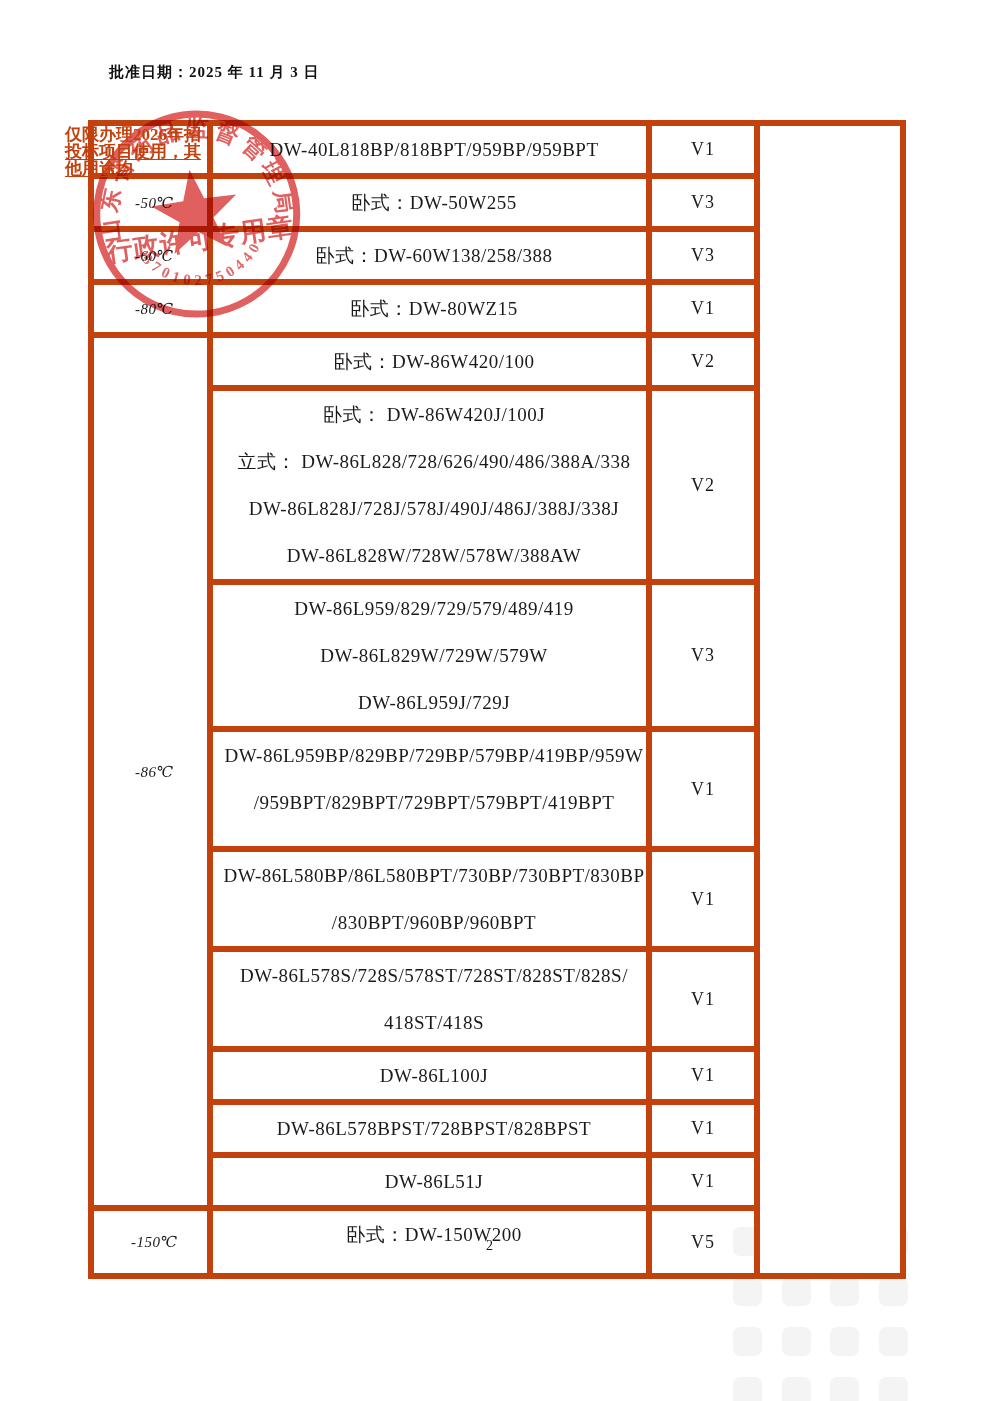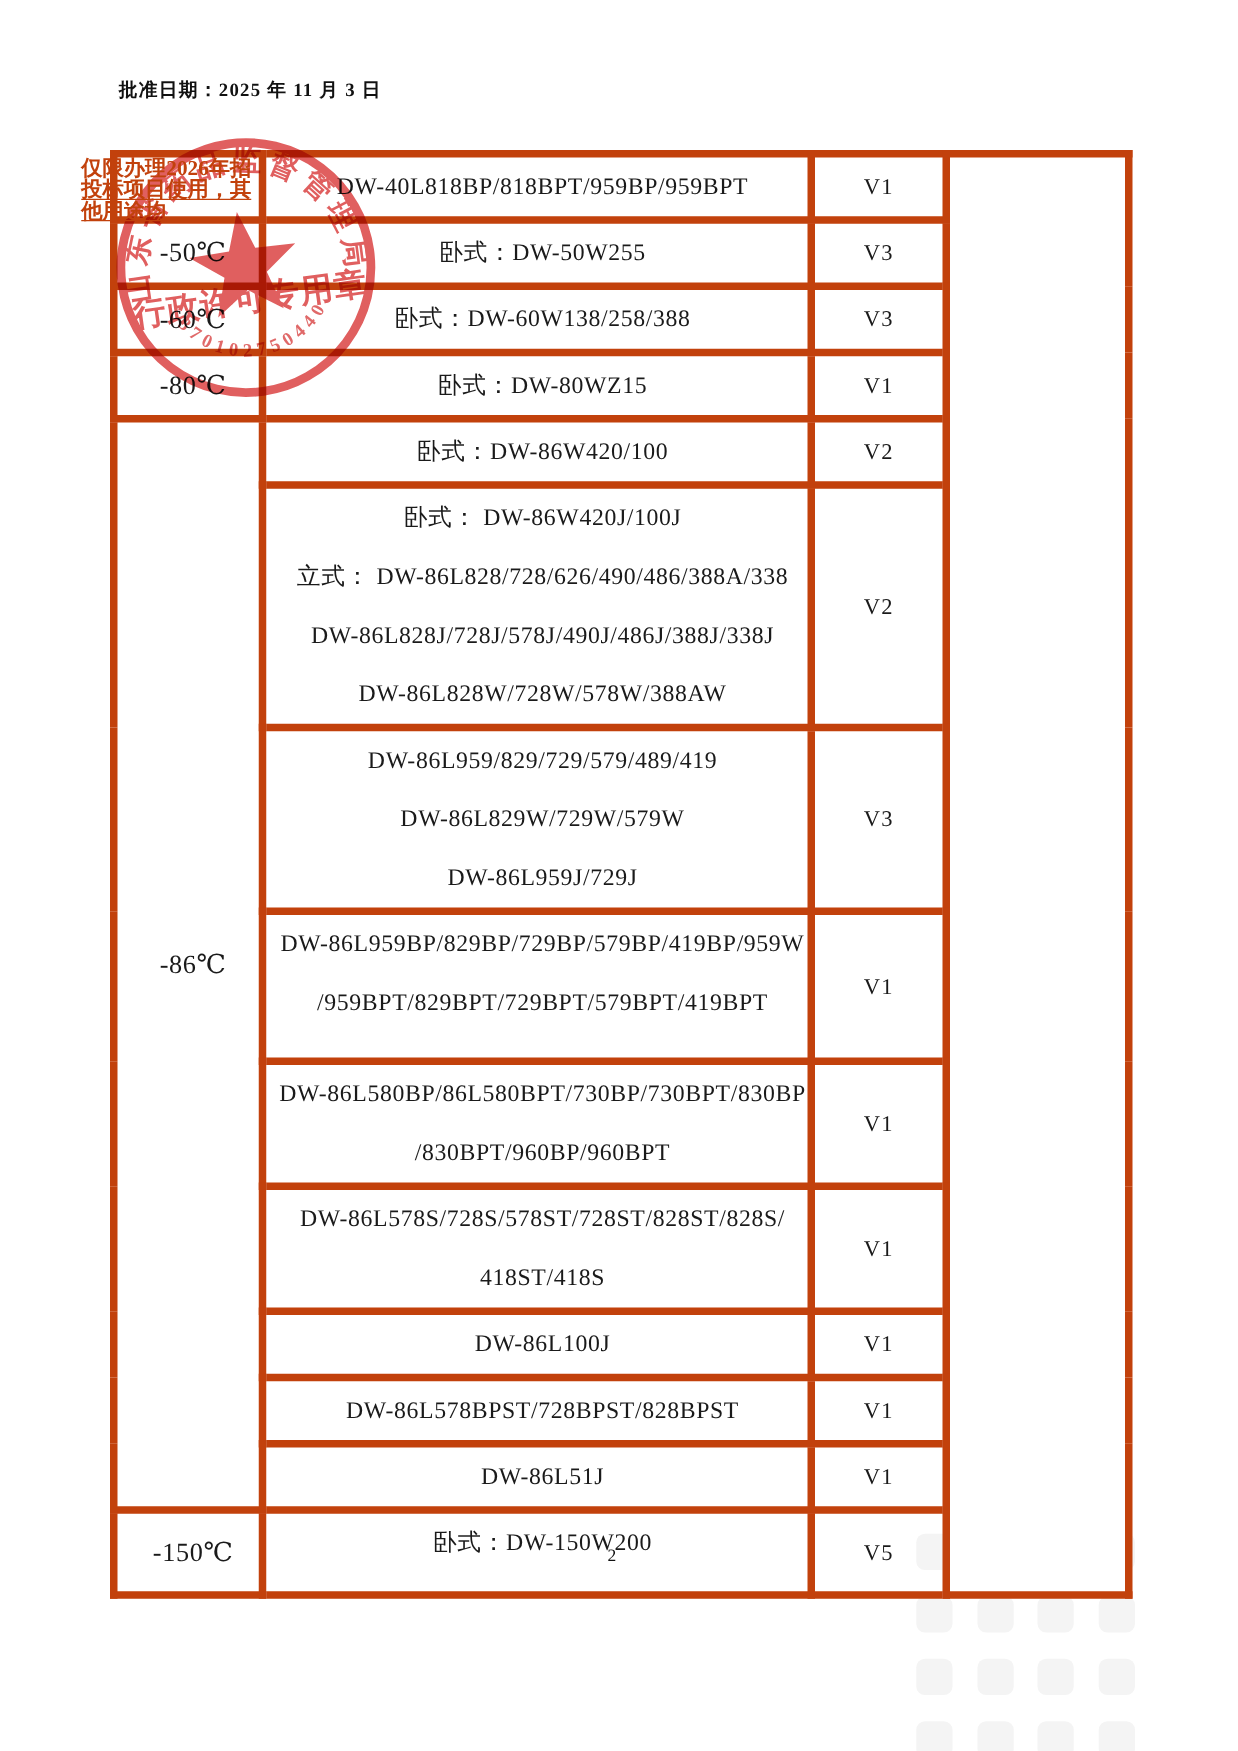--- a/index.html
+++ b/index.html
@@ -1,32 +1,32 @@
 <!DOCTYPE html>
 <html><head>
 <meta charset="utf-8">
 <style>
   html,body{margin:0;padding:0;background:#ffffff;}
   .page{
     position:relative;width:990px;height:1401px;background:#ffffff;overflow:hidden;
     font-family:"Liberation Serif","DejaVu Serif",serif;color:#1a1a1a;
   }
   .approval-date{
-    position:absolute;left:95px;top:63px;font-size:15px;font-weight:bold;
+    position:absolute;left:109px;top:63px;font-size:15px;font-weight:bold;
     letter-spacing:1px;color:#111;z-index:4;
   }
   .doc-table{
     position:absolute;left:88px;top:120px;border-collapse:collapse;table-layout:fixed;
     z-index:1;
   }
   .doc-table td{
     border:6px solid #c2410c;padding:0;overflow:hidden;text-align:center;
   }
   .temp-cell{
-    vertical-align:middle;padding-left:8px !important;font-size:21px;letter-spacing:.5px;
+    vertical-align:middle;padding-left:8px !important;font-size:15px;letter-spacing:.5px;font-style:italic;
   }
   .models-cell{
     vertical-align:top;padding-left:9px !important;font-size:19px;letter-spacing:.5px;
   }
   .model-line{line-height:47px;white-space:nowrap;}
   .version-cell{
     vertical-align:middle;text-align:center;font-size:18px;letter-spacing:1px;
   }
   .remark-cell{background:#ffffff;}
   .annotation{

